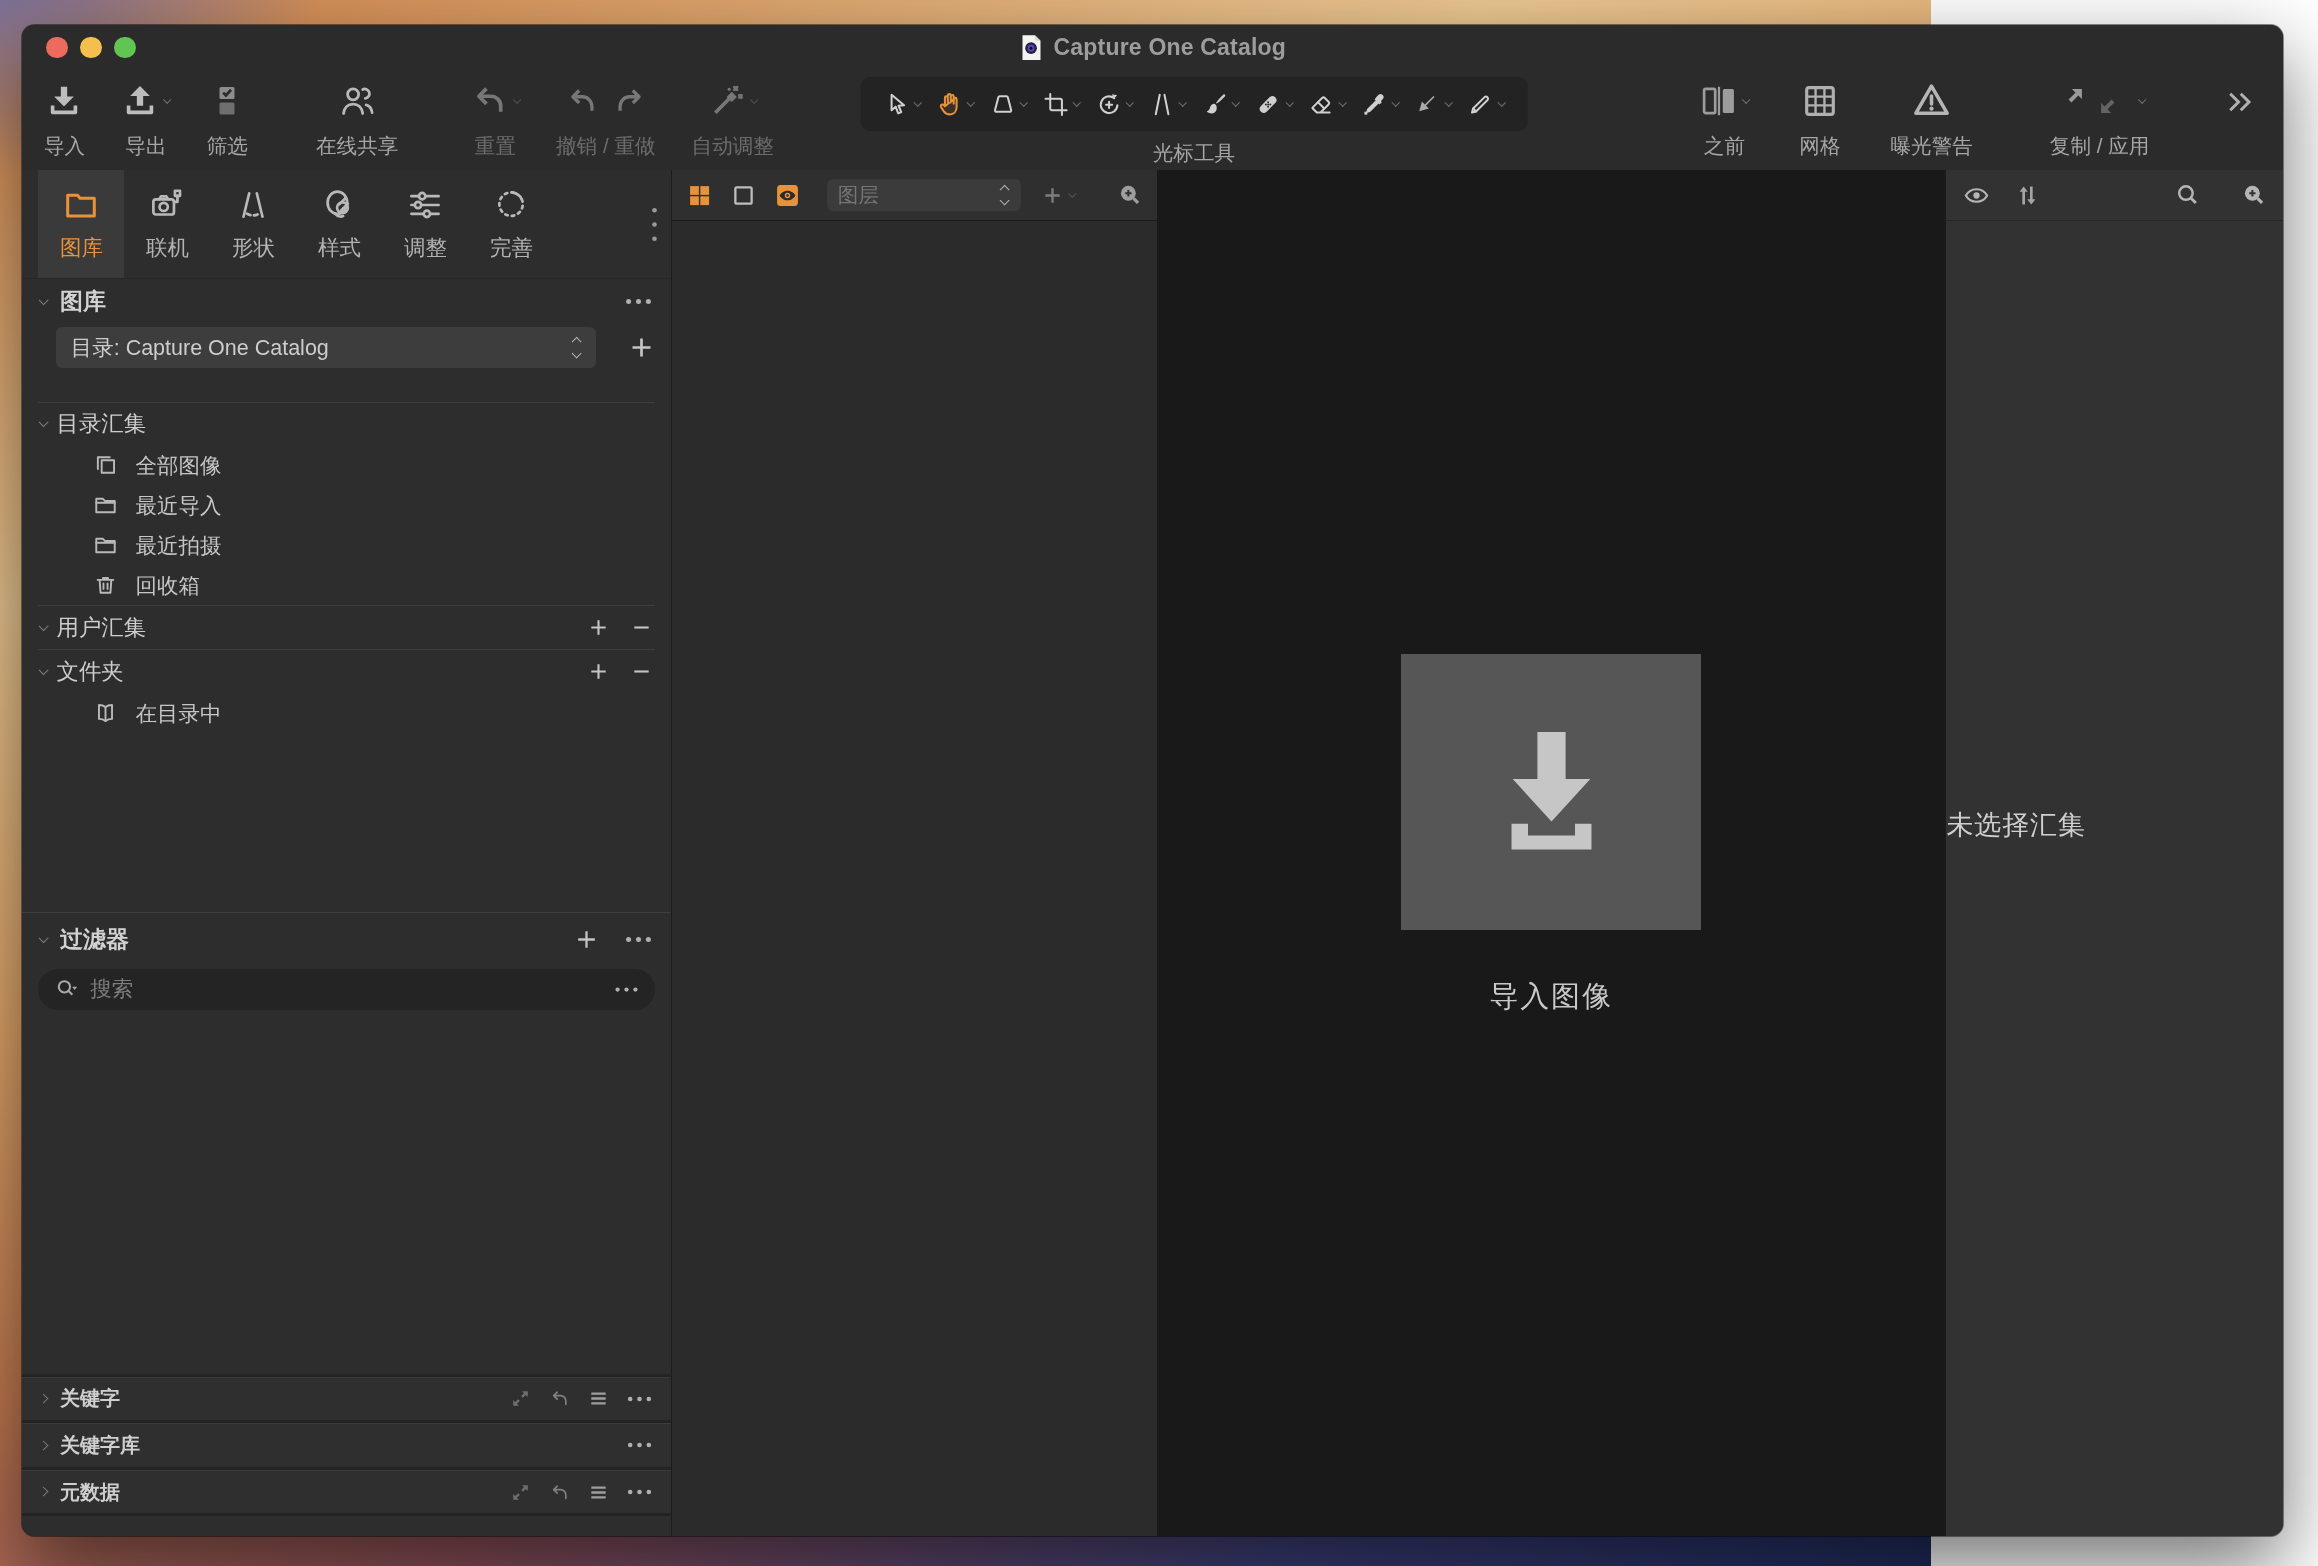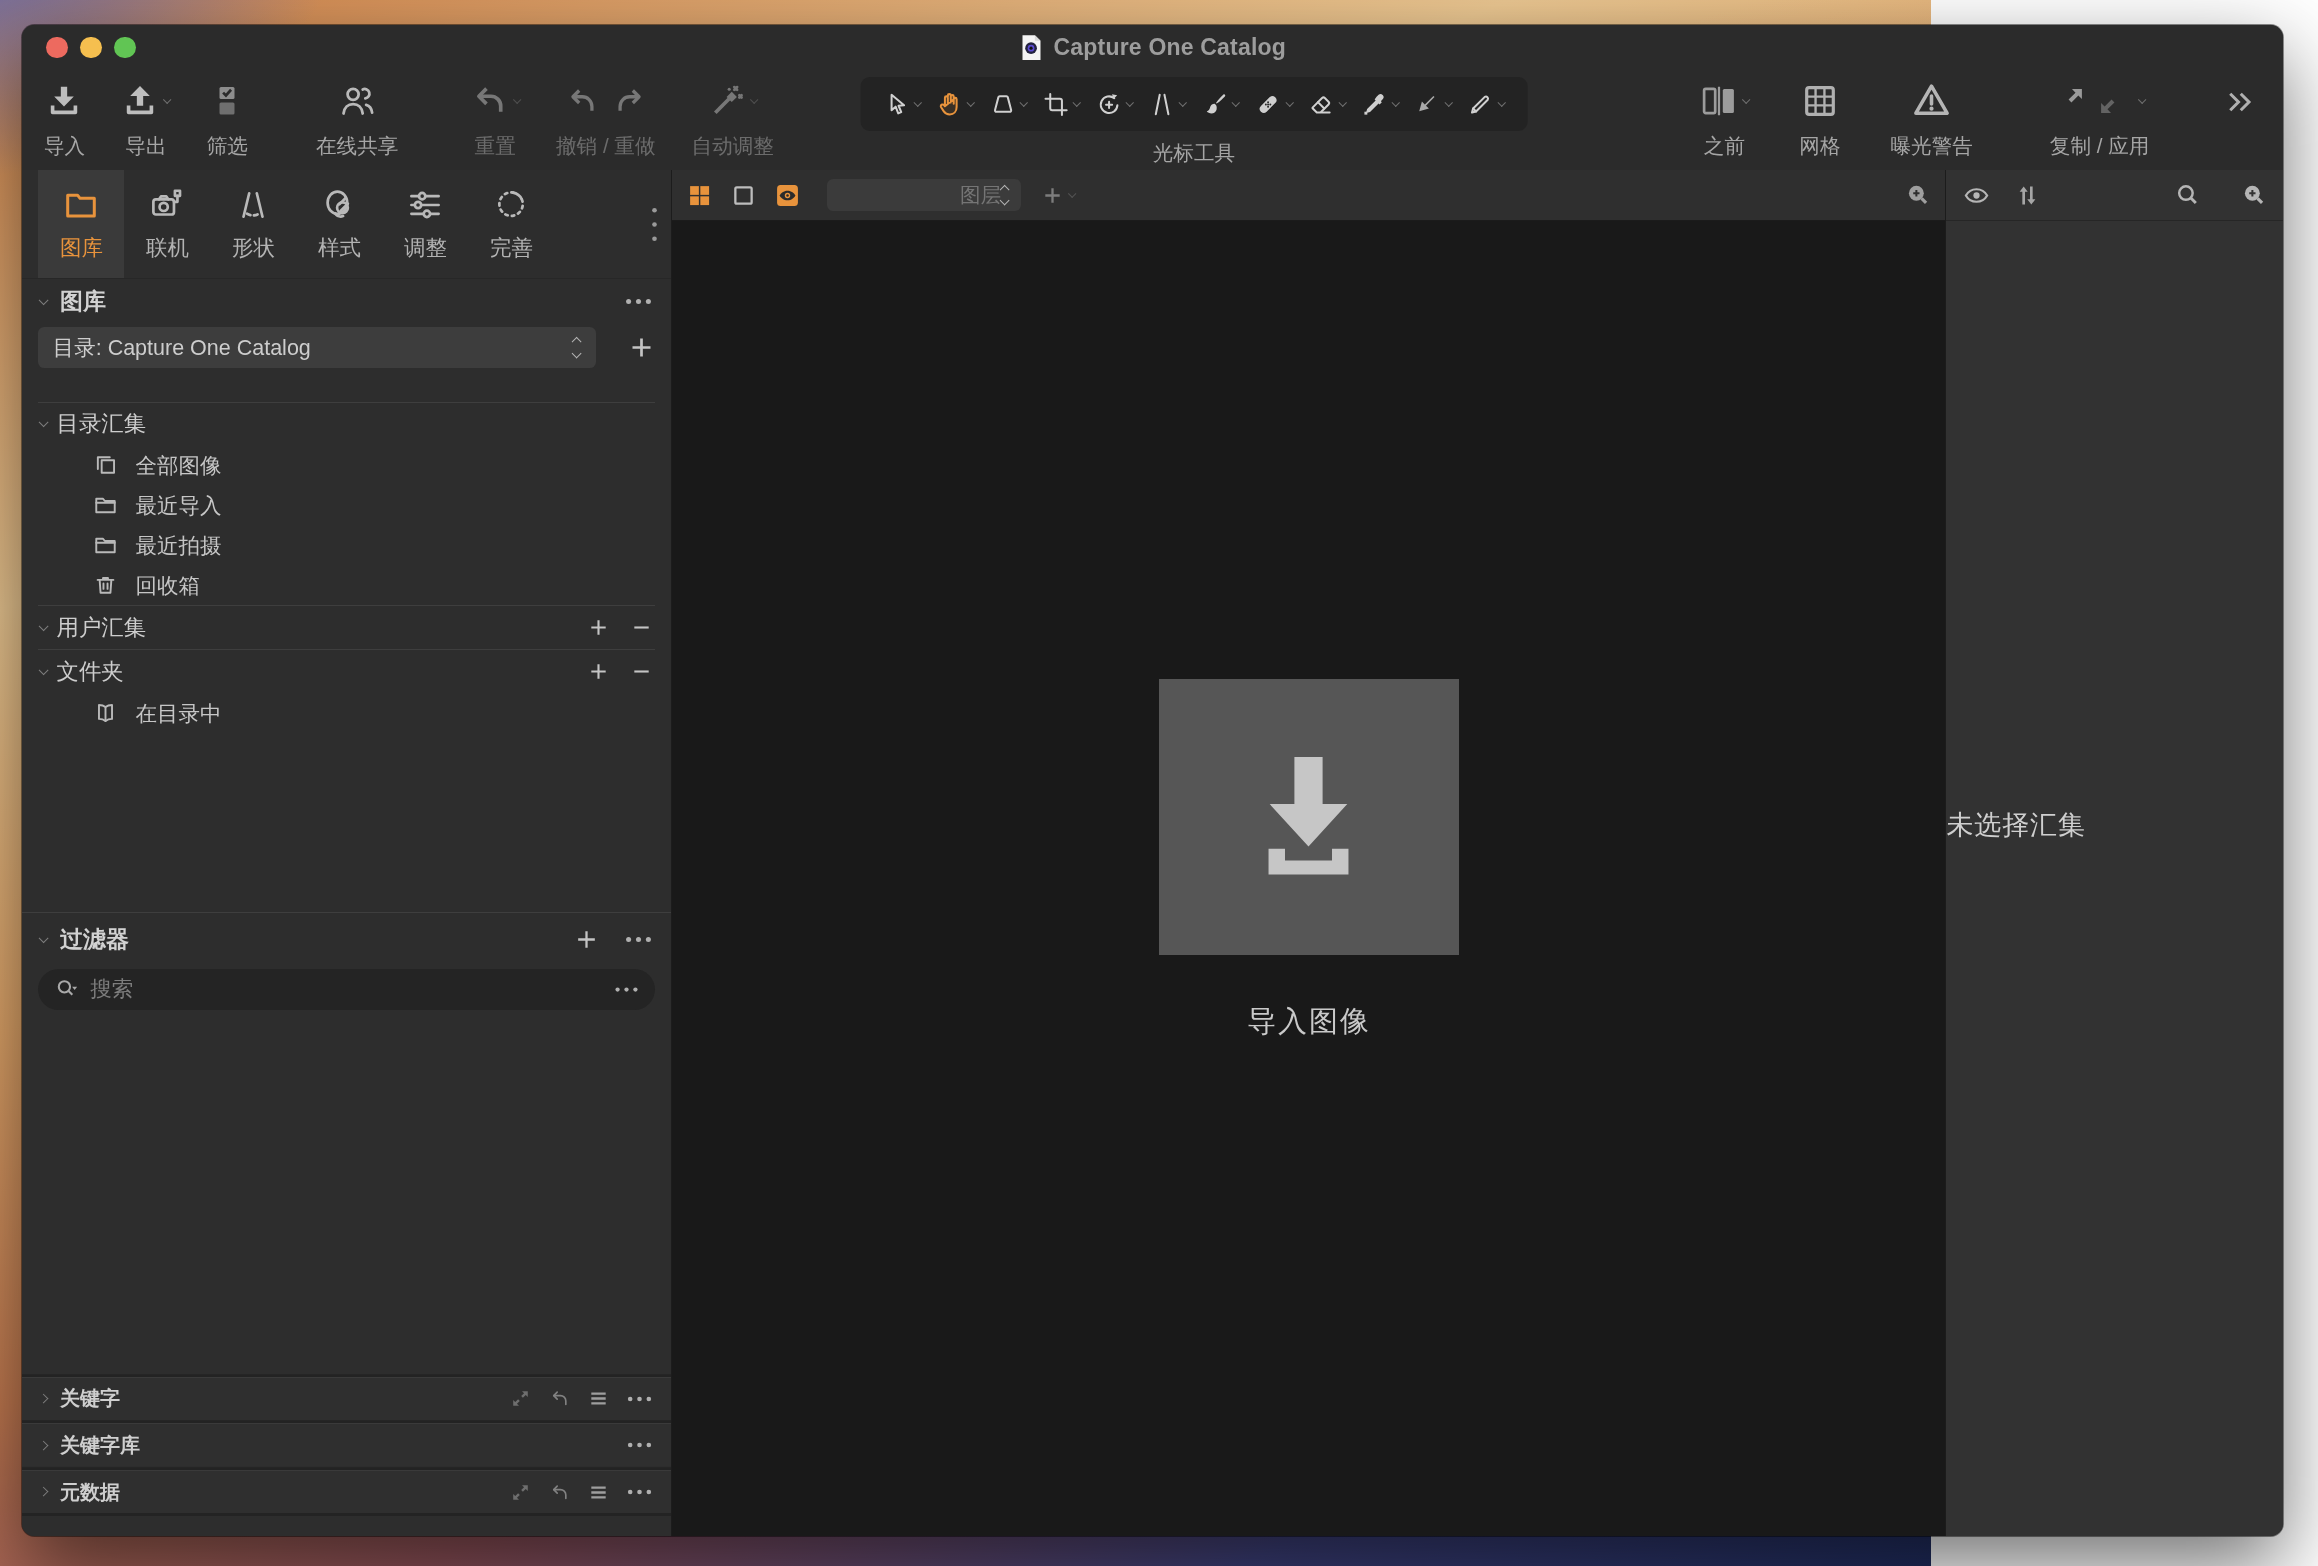--- a/index.html
+++ b/index.html
@@ -44,36 +44,36 @@
   .cursor-wrap { position:absolute; left:50%; top:7.2px; transform:translateX(-50%); margin-left:41px; display:flex; flex-direction:column; align-items:center; gap:8px; }
   .cursor-pill { height:54px; background:#232323; border-radius:9px; display:flex; align-items:center; padding:0 18px; gap:6.3px; }
   .ctool { display:flex; align-items:center; gap:4.5px; padding:0 4.5px; }
 
   .chev { width:7.2px; height:7.2px; border-right:1.8px solid #7e7e7e; border-bottom:1.8px solid #7e7e7e; transform:rotate(45deg) translate(-0.9px,-0.9px); display:inline-block; }
   .chev.sm { width:6.3px; height:6.3px; border-width:1.6px; border-color:#6f6f6f; }
 
   
   .main { flex:1; display:flex; min-height:0; }
   .sidebar { width:650px; flex:0 0 650px; background:#2d2d2d; border-right:1.8px solid #1c1c1c; display:flex; flex-direction:column; }
-  .center { flex:1; display:flex; flex-direction:column; min-width:0;text-align:right; }
+  .center { flex:1; display:flex; flex-direction:row; min-width:0; }
   .rightpanel { width:338px; flex:0 0 338px; background:#323232; border-left:1.8px solid #1c1c1c; display:flex; flex-direction:column; }
 
   
   .tabs { height:109px; flex:0 0 109px; display:flex; align-items:stretch; padding-left:16px; position:relative; border-bottom:0.9px solid #272727; }
   .tab { width:86px; display:flex; flex-direction:column; align-items:center; justify-content:center; gap:9px; }
   .tab .tab-label { font-size:21.5px; color:#b3b3b3; }
   .tab.active { background:#3a3a3a; }
   .tab.active .tab-label { color:#e8933c; }
   .tabs-menu { position:absolute; right:12.5px; top:0; height:100%; display:flex; align-items:center; }
 
   
   .panel-header { height:45px; display:flex; align-items:center; padding:0 18px; gap:12.5px; }
   .panel-title { font-size:23px; color:#d2d2d2; font-weight:bold; }
   .ph-spacer { flex:1; }
-  .catalog-row { display:flex; align-items:center; gap:32px; padding:0 16px; height:47px; }
+  .catalog-row { display:flex; align-items:center; gap:32px; padding:0 16px; height:47px;margin-left:18px; }
   .dropdown { flex:1; height:41px; background:#3d3d3d; border-radius:6.3px; display:flex; align-items:center; padding:0 14.3px; }
   .dropdown-text { font-size:21.5px; color:#cdcdcd; flex:1; }
   .stepper { display:flex; flex-direction:column; gap:4.5px; align-items:center; padding-right:1.8px; }
   .stepper i { width:7.2px; height:7.2px; border-right:1.8px solid #b5b5b5; border-bottom:1.8px solid #b5b5b5; display:block; }
   .stepper .up { transform:rotate(-135deg); } .stepper .dn { transform:rotate(45deg); }
 
   .hdiv { height:0.9px; background:#3e3e3e; margin:0 16px; }
   .group-row { height:43px; display:flex; align-items:center; padding:0 18px; gap:9px; }
   .group-label { font-size:22.4px; color:#cdcdcd; }
   .tree-item { height:40px; display:flex; align-items:center; padding-left:70px; gap:16px; }

